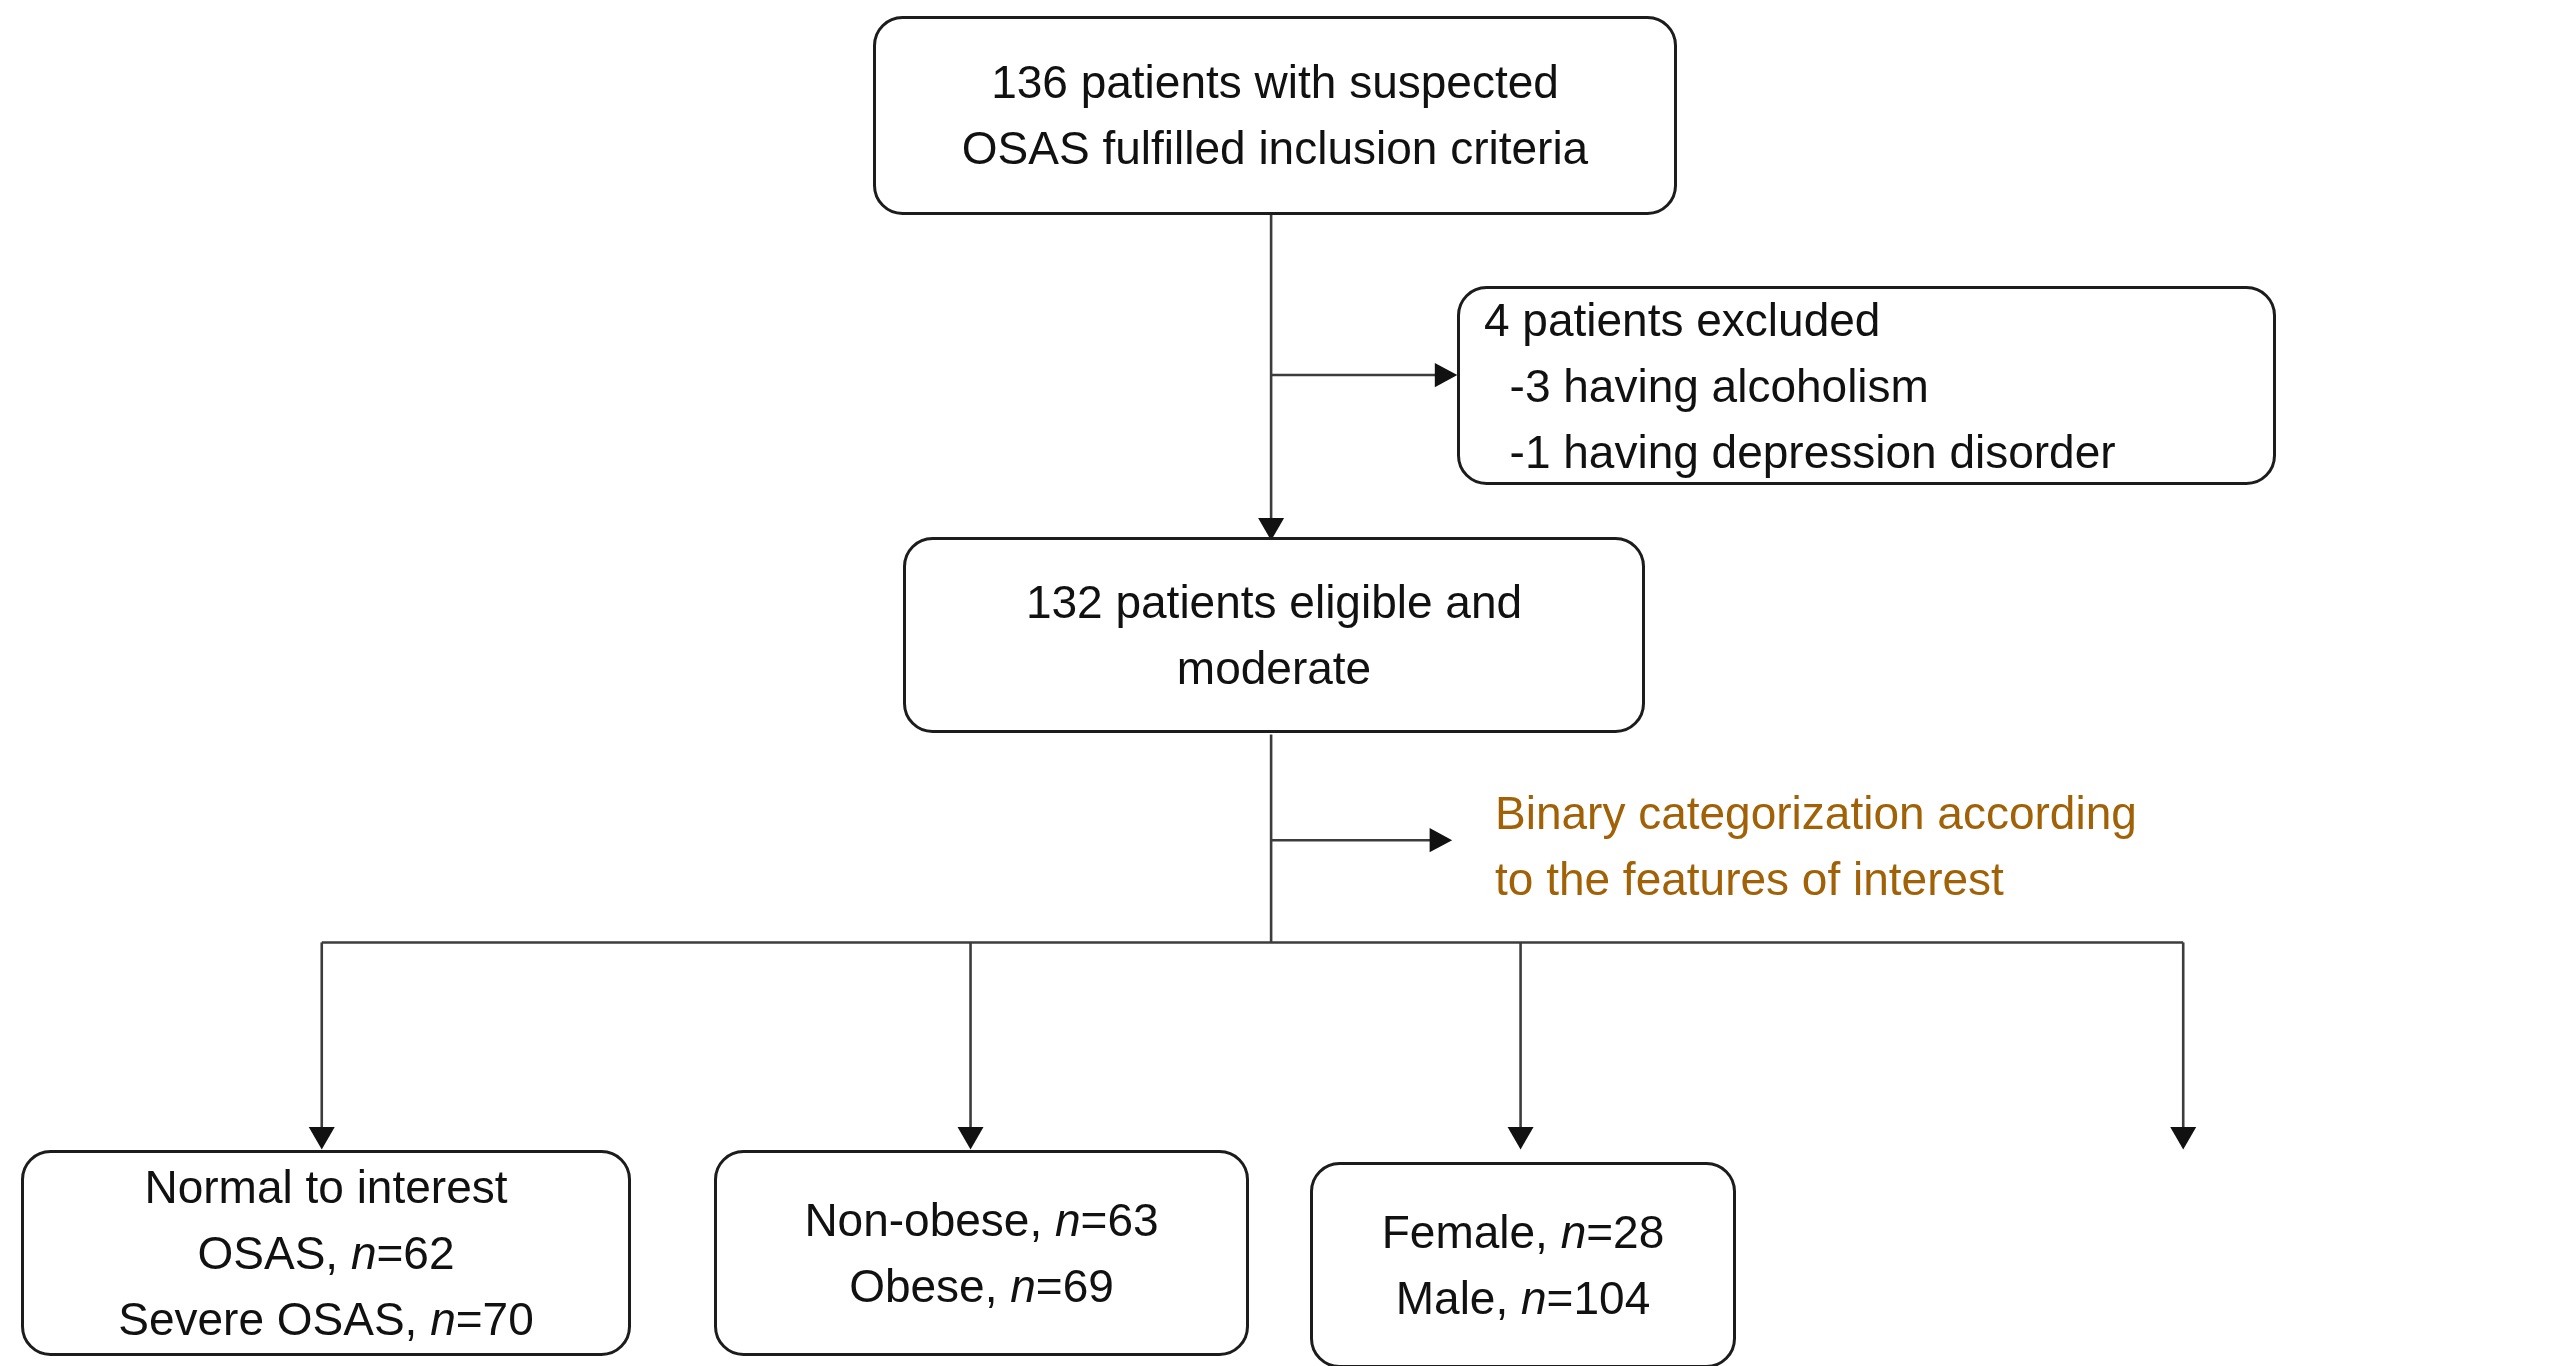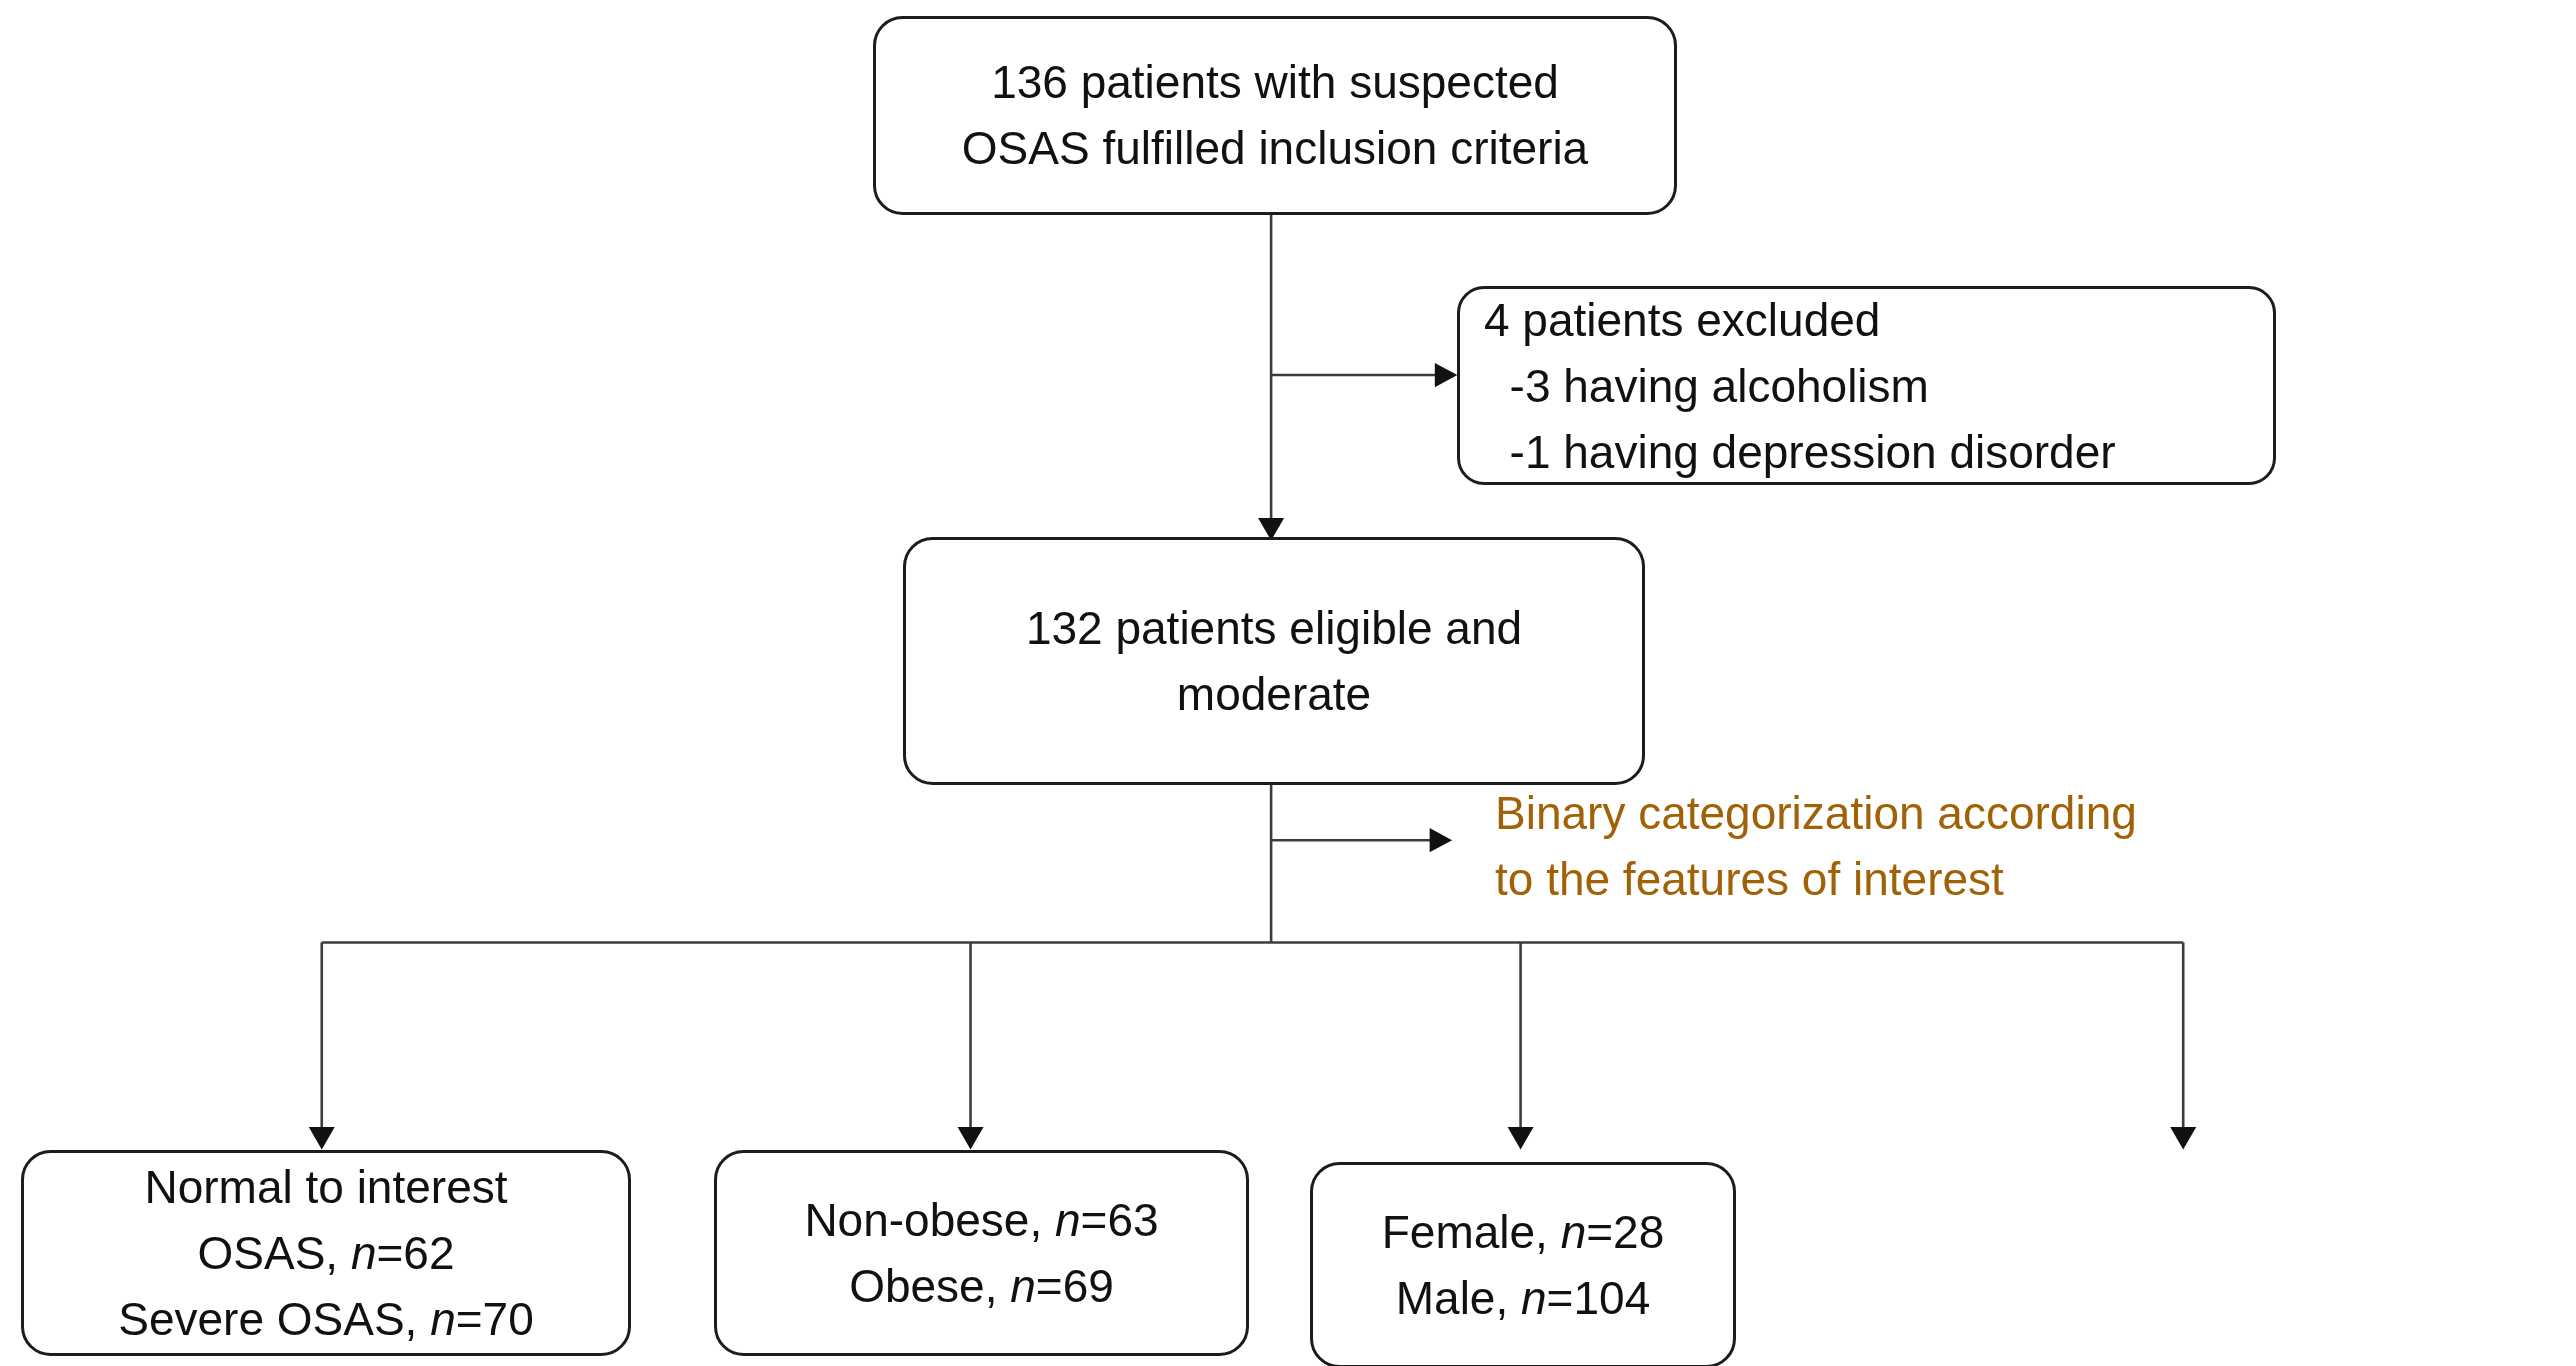--- a/index.html
+++ b/index.html
@@ -20,21 +20,21 @@
     border:3.5px solid #1c1c1c;
     border-radius:29.5px;
     display:flex;
     flex-direction:column;
     justify-content:center;
     font-size:46px;
     line-height:66px;
     color:#111111;
   }
   .box.center{align-items:center;text-align:center;}
-  .box.left{align-items:flex-start;text-align:left;padding-left:24px;padding-right:8.7px;border-radius:27px;}
+  .box.left{align-items:flex-start;text-align:left;padding-left:24px;padding-right:8.7px;}
   .note{
     position:absolute;
     font-size:46px;
     line-height:66px;
     color:#a16207;
     text-align:left;
   }
   .tline{white-space:pre;}
   .tline i{font-style:italic;}
 </style>
@@ -75,21 +75,21 @@
       <div class="tline">136 patients with suspected</div>
       <div class="tline">OSAS fulfilled inclusion criteria</div>
     </div>
 
   <div class="box left" style="left:1457px;top:286px;width:819px;height:199px;">
       <div class="tline">4 patients excluded</div>
       <div class="tline">  -3 having alcoholism</div>
       <div class="tline">  -1 having depression disorder</div>
     </div>
 
-  <div class="box center" style="left:903px;top:537px;width:742px;height:248px;">
+  <div class="box center" style="left:903px;top:537px;width:742px;height:196px;">
       <div class="tline">132 patients eligible and</div>
       <div class="tline">moderate</div>
     </div>
 
   <div class="note" style="left:1495px;top:780px;width:849px;">
       <div class="tline">Binary categorization according</div>
       <div class="tline">to the features of interest</div>
     </div>
 
   <div class="box center" style="left:21px;top:1150px;width:610px;height:206px;">

